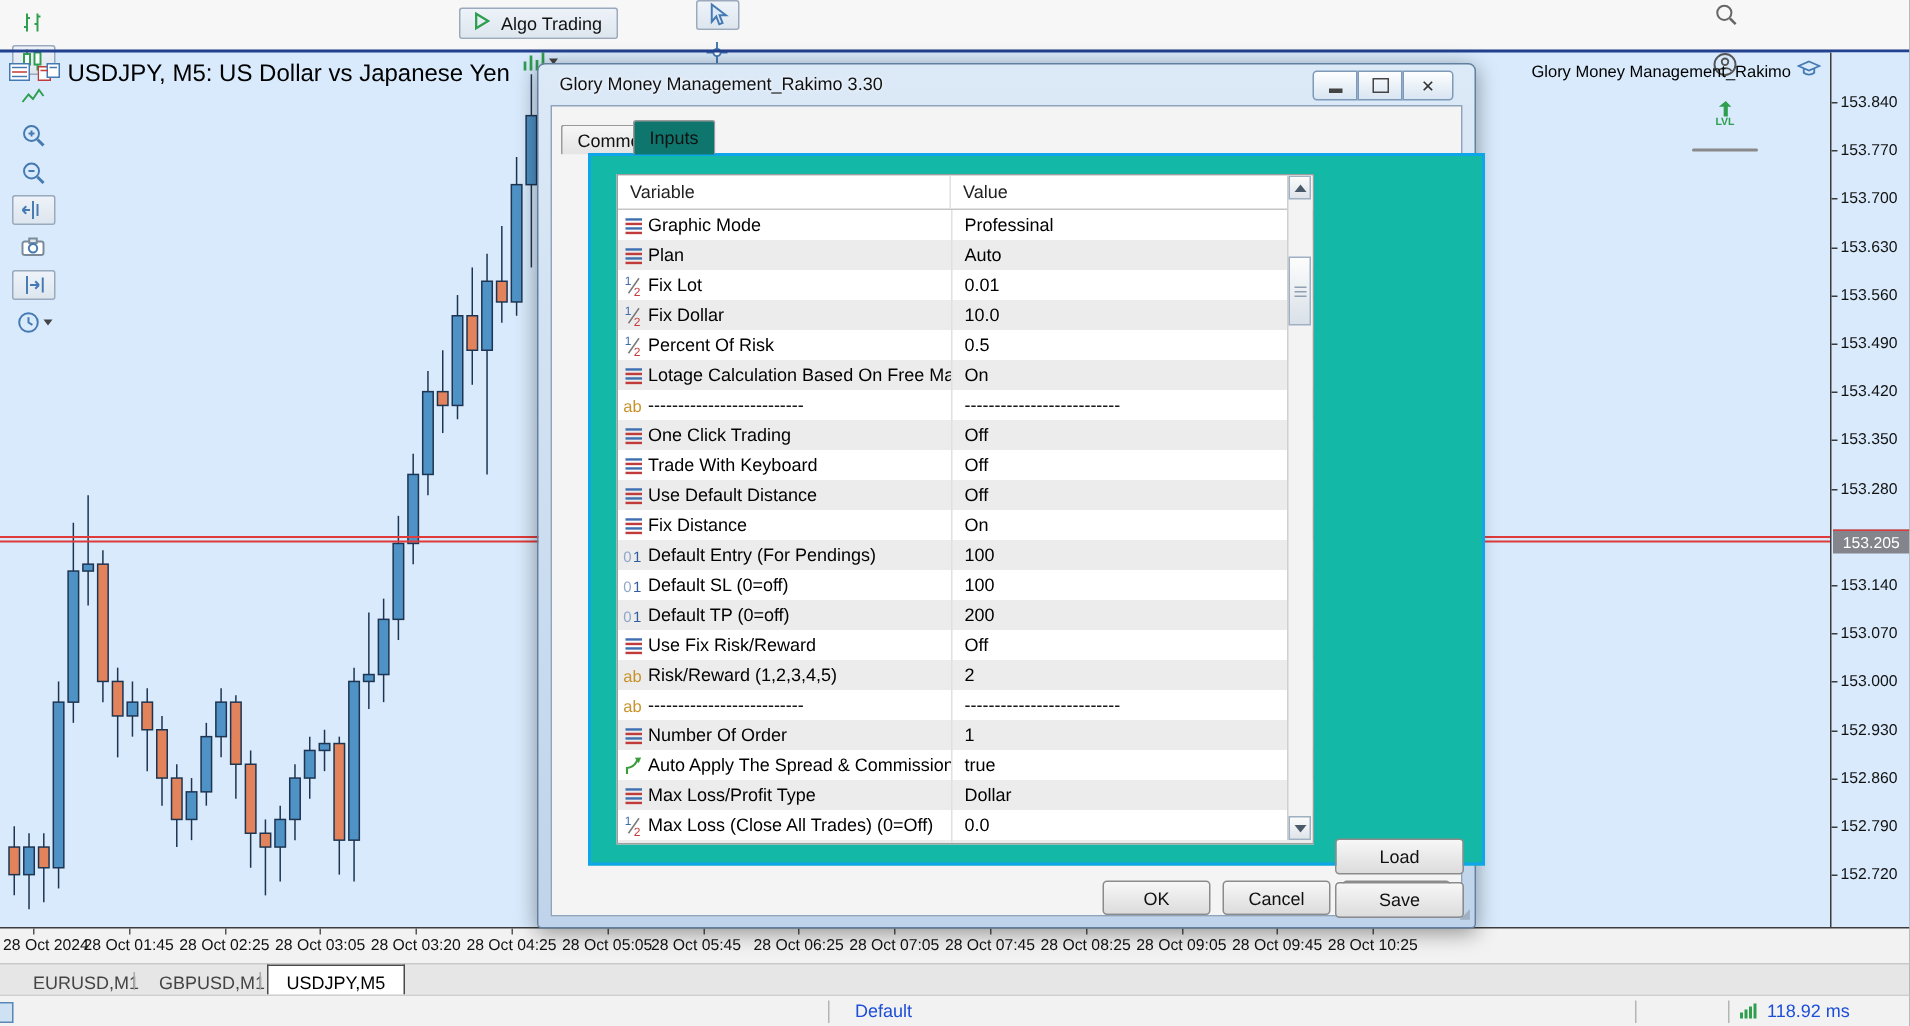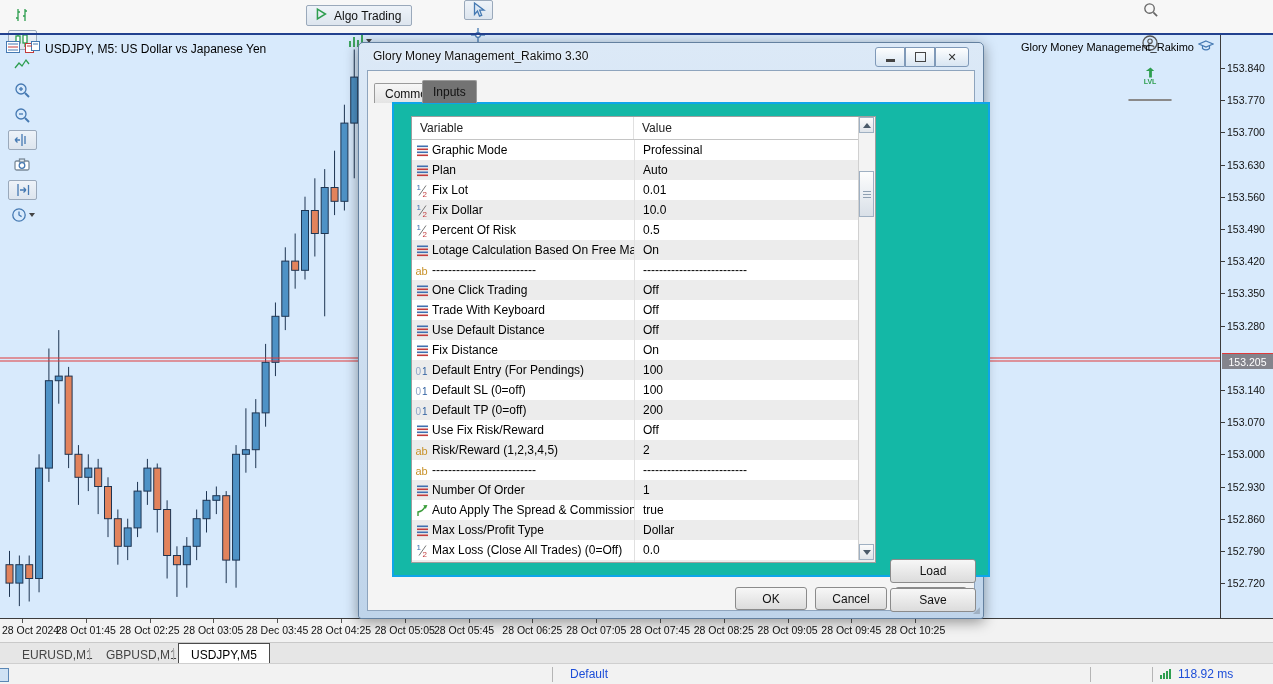--- a/index.html
+++ b/index.html
@@ -17,21 +17,21 @@
   .algo-btn{height:24px;padding:0 10px 0 6px;display:flex;align-items:center;gap:5px;border:1px solid #9aa9bb;border-radius:2px;
             background:linear-gradient(#eef3f9,#dde5ee);font-size:12px;color:#111;}
   .tf{min-width:26px;height:22px;padding:0 4px;display:flex;align-items:center;justify-content:center;color:#3a6ea5;border:1px solid transparent;border-radius:2px;}
   .tf.active{border:1px solid #9aa9bb;background:linear-gradient(#eef3f9,#dde5ee);}
   .battery{width:42px;height:14px;border:1px solid #8a8a8a;border-radius:2px;background:#fff;overflow:hidden;}
   .battery>div{height:100%;background:#3fbf3f;}
   .lvl{display:flex;flex-direction:column;align-items:center;line-height:1;}
   .lvl span{font-size:7px;color:#2e9e4f;font-weight:bold;}
   
   .plot{position:absolute;left:0;top:35px;width:1220px;height:583px;}
-  .chart-title{position:absolute;left:6px;top:6px;display:flex;align-items:center;gap:5px;font-size:12px;color:#000;}
+  .chart-title{position:absolute;left:6px;top:6px;display:flex;align-items:center;gap:5px;font-size:16px;color:#000;}
   .ea-label{position:absolute;right:6px;top:5px;display:flex;align-items:center;gap:4px;font-size:11px;color:#000;}
   .paxis{position:absolute;left:1220px;top:35px;width:53px;height:583px;background:#d8eafc;border-left:1px solid #3c3c3c;}
   .plabel{position:absolute;left:6px;font-size:10.5px;color:#111;}
   .ptick{position:absolute;left:0;width:4px;height:1px;background:#3c3c3c;}
   .price-badge{position:absolute;left:1px;width:51px;height:15px;background:#84848c;border-top:1px solid #e03a3a;color:#fff;
                font-size:10.5px;display:flex;align-items:center;justify-content:center;}
   .taxis{position:absolute;left:0;top:618px;width:1273px;height:24px;background:#f2f2f2;border-top:1px solid #3c3c3c;}
   .tlabel{position:absolute;top:5px;font-size:10.5px;color:#111;white-space:nowrap;}
   .ttick{position:absolute;top:0;width:1px;height:4px;background:#555;}
   
@@ -50,21 +50,21 @@
   .dlg-title{position:absolute;left:14px;top:6px;font-size:12px;color:#111;text-shadow:0 0 3px #fff;}
   .winbtns{position:absolute;right:14px;top:4px;display:flex;}
   .winbtn{width:28px;height:18px;border:1px solid #7f99b8;background:linear-gradient(#fdfefe,#d8e5f2);display:flex;align-items:center;justify-content:center;color:#333;font-size:10px;}
   .winbtn.min{border-radius:3px 0 0 3px;}
   .winbtn.cls{width:32px;border-radius:0 3px 3px 0;}
   .minbar{width:9px;height:3px;background:#444;margin-top:6px;}
   .maxbox{width:9px;height:8px;border:1.5px solid #444;}
   .dlg-inner{position:absolute;left:8px;top:27px;width:606px;height:539px;background:#f4f4f4;border:1px solid #8ea4bd;}
   .tab{position:absolute;height:19px;padding:0 10px;display:flex;align-items:center;font-size:12px;background:linear-gradient(#f6f6f6,#e4e4e4);
        border:1px solid #9a9a9a;border-bottom:none;border-radius:2px 2px 0 0;color:#111;}
-  .tab.active{background:#737373;height:22px;z-index:3;}
+  .tab.active{background:#0f766e;height:22px;z-index:3;}
   .tabpage{position:absolute;left:24px;top:31px;width:594px;height:471px;background:#14b8a6;border:2px solid #0ea5e9;z-index:2;}
   
   .ptable{position:absolute;left:17px;top:12px;width:463px;height:445px;border:1px solid #9e9e9e;background:#fff;overflow:hidden;}
   .thead{height:22px;display:flex;border-bottom:1px solid #c5c5c5;background:#fff;font-size:12px;color:#222;}
   .thead .c1{width:222px;padding:4px 0 0 8px;border-right:1px solid #e0e0e0;box-sizing:border-box;}
   .thead .c2{flex:1;padding:4px 0 0 8px;}
   .trow{height:20px;display:flex;align-items:center;font-size:12px;color:#000;}
   .trow.even{background:#ececec;}
   .trow .icell{width:20px;display:flex;justify-content:center;flex:none;}
   .trow .ncell{width:202px;flex:none;overflow:hidden;white-space:nowrap;}
@@ -446,21 +446,21 @@
   <div class="taxis" id="taxis">
       <div class="ttick" style="left: 22px;"></div>
       <div class="tlabel" style="left: 2px; text-align: center;">28 Oct 2024</div>
       <div class="ttick" style="left: 85.8px;"></div>
       <div class="tlabel" style="left: 85.8px; transform: translateX(-50%);">28 Oct 01:45</div>
       <div class="ttick" style="left: 149.6px;"></div>
       <div class="tlabel" style="left: 149.6px; transform: translateX(-50%);">28 Oct 02:25</div>
       <div class="ttick" style="left: 213.4px;"></div>
       <div class="tlabel" style="left: 213.4px; transform: translateX(-50%);">28 Oct 03:05</div>
       <div class="ttick" style="left: 277.2px;"></div>
-      <div class="tlabel" style="left: 277.2px; transform: translateX(-50%);">28 Dec 03:45</div>
+      <div class="tlabel" style="left: 277.2px; transform: translateX(-50%);">28 Oct 03:20</div>
       <div class="ttick" style="left: 341px;"></div>
       <div class="tlabel" style="left: 341px; transform: translateX(-50%);">28 Oct 04:25</div>
       <div class="ttick" style="left: 404.8px;"></div>
       <div class="tlabel" style="left: 404.8px; transform: translateX(-50%);">28 Oct 05:05</div>
       <div class="ttick" style="left: 468.6px;"></div>
       <div class="tlabel" style="left: 464px; transform: translateX(-50%);">28 Oct 05:45</div>
       <div class="ttick" style="left: 532.4px;"></div>
       <div class="tlabel" style="left: 532.4px; transform: translateX(-50%);">28 Oct 06:25</div>
       <div class="ttick" style="left: 596.2px;"></div>
       <div class="tlabel" style="left: 596.2px; transform: translateX(-50%);">28 Oct 07:05</div>

